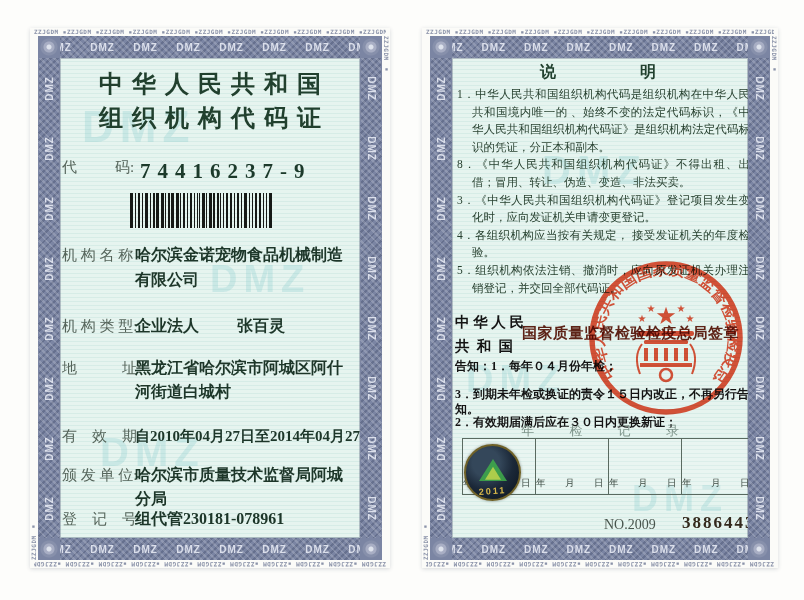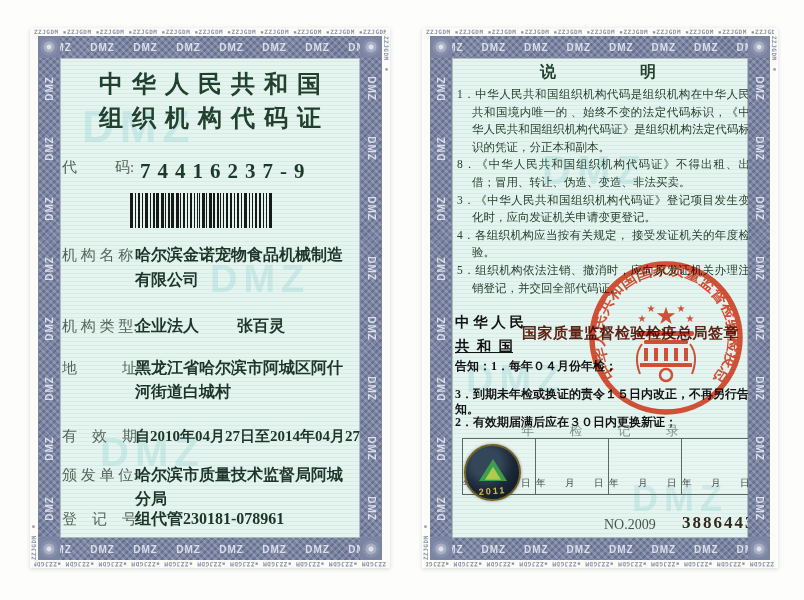--- a/index.html
+++ b/index.html
@@ -343,21 +343,21 @@
       <div class="r-title">说　　　　明</div>
       <div class="notes">
           <div class="note">1．中华人民共和国组织机构代码是组织机构在中华人民共和国境内唯一的 、始终不变的法定代码标识，《中华人民共和国组织机构代码证》是组织机构法定代码标识的凭证，分正本和副本。</div>
           <div class="note">8．《中华人民共和国组织机构代码证》不得出租、出借；冒用、转让、伪造、变造、非法买卖。</div>
           <div class="note">3．《中华人民共和国组织机构代码证》登记项目发生变化时，应向发证机关申请变更登记。</div>
           <div class="note">4．各组织机构应当按有关规定， 接受发证机关的年度检验。</div>
           <div class="note">5．组织机构依法注销、撤消时，应向原发证机关办理注销登记，并交回全部代码证。</div>
         </div>
 
       <div class="country" style="top:255px;">中 华 人 民</div>
-      <div class="country" style="top:279px;text-decoration:underline;">共  和  国</div>
+      <div class="country" style="top:279px;">共  和  国</div>
       <div class="seal-caption">国家质量监督检验检疫总局签章</div>
 
       <div class="notice" style="top:300px;">告知：1．每年０４月份年检；</div>
       <div class="notice" style="top:328px;">3．到期未年检或换证的责令１５日内改正，不再另行告</div>
       <div class="notice" style="top:343px;">知。</div>
       <div class="notice" style="top:356px;">2．有效期届满后应在３０日内更换新证；</div>
 
       <div class="annual-title">年 检 记 录</div>
       <div class="insp-table">
         <div class="insp-cell">

